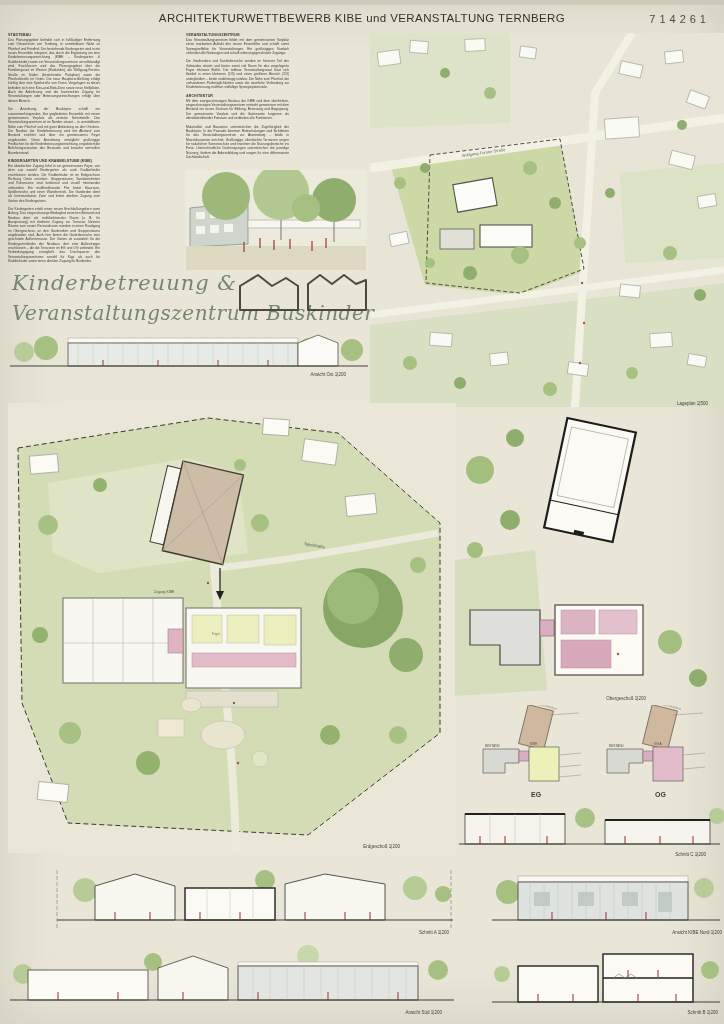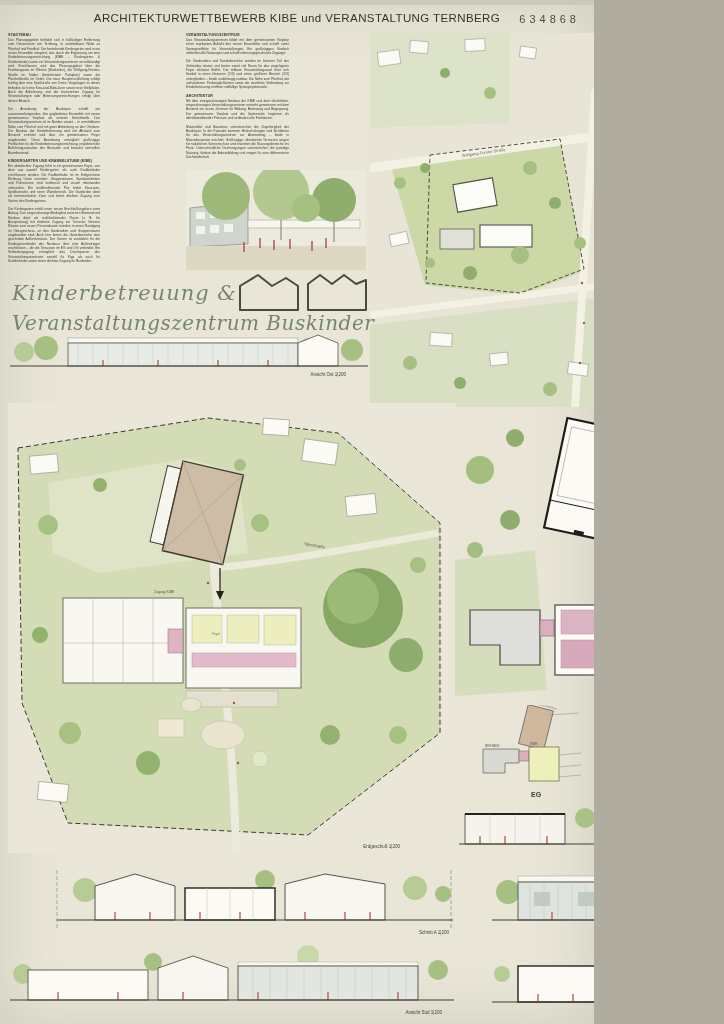--- a/index.html
+++ b/index.html
@@ -1,44 +1,44 @@
 <!DOCTYPE html>
 <html lang="de"><head>
 <meta charset="utf-8">
 <style>
   html,body{margin:0;padding:0;background:#b0ada0;}
-  #poster{position:relative;width:594px;height:1024px;background:#e9e6d8;
+  #poster{position:relative;width:724px;height:1024px;background:#e9e6d8;
     font-family:"Liberation Sans",sans-serif;overflow:hidden;
     box-shadow:inset 0 0 60px rgba(110,105,85,.20);}
   .scan-top{position:absolute;top:0;left:0;right:0;height:5px;background:#c7c4b4;opacity:.75;}
   .header-title{position:absolute;top:12px;left:0;right:0;text-align:center;
     font-size:11.5px;letter-spacing:.4px;color:#33322c;}
   .proj-number{position:absolute;top:13px;right:14px;font-size:11px;letter-spacing:4px;color:#4c4b43;}
   .textcol{position:absolute;color:#3c3b34;text-align:justify;hyphens:auto;}
   .textcol .h{font-weight:bold;font-size:3.6px;margin:0 0 1px 0;letter-spacing:.1px;}
   .textcol .p{font-size:3.3px;line-height:1.32;margin:0 0 4px 0;}
   #col1{left:8px;top:33px;width:92px;}
   #col2{left:186px;top:33px;width:103px;}
-  .titleblock{position:absolute;left:12px;top:278px;color:#76866e;
+  .titleblock{position:absolute;left:12px;top:268px;color:#76866e;
     font-family:"DejaVu Serif",serif;font-style:italic;}
   .titleblock .t1{font-size:21px;letter-spacing:1px;line-height:30px;}
   .titleblock .t2{font-size:20px;letter-spacing:.5px;line-height:30px;}
   .abs{position:absolute;}
   .dlabel{position:absolute;font-size:4.5px;color:#3f3e36;white-space:nowrap;}
   svg{display:block;}
   .schemalabel{font-weight:bold;}
 </style>
 </head>
 <body>
 
 <div id="poster">
   <div class="scan-top"></div>
 
   <div class="header-title">ARCHITEKTURWETTBEWERB KIBE und VERANSTALTUNG TERNBERG</div>
-  <div class="proj-number">634868</div>
+  <div class="proj-number">714261</div>
 
   <div id="col1" class="textcol">
     <div class="h">STÄDTEBAU</div>
     <p class="p">Das Planungsgebiet befindet sich in fußläufiger Entfernung zum Ortszentrum von Ternberg, in unmittelbarer Nähe zu Pfarrhof und Friedhof. Der bestehende Kindergarten wird in ein neues Ensemble integriert, das durch die Ergänzung um eine Kinderbetreuungseinrichtung (KIBE – Kindergarten &amp; Krabbelstube) sowie ein Veranstaltungszentrum vervollständigt wird. Erschlossen wird das Planungsgebiet über die Familiengasse im Westen (Buskinder), die Wolfgang-Forster-Straße im Süden (bestehender Parkplatz) sowie die Pfarrhofstraße im Osten. Die neue Haupterschließung erfolgt künftig über eine Spielstraße von Osten. Vorgelagert zu dieser befinden sich eine Kiss-and-Ride-Zone sowie neue Stellplätze. Auch die Anlieferung und der barrierefreie Zugang für Veranstaltungen oder Betreuungseinrichtungen erfolgt über diesen Bereich.</p>
     <p class="p">Die Anordnung der Baukörper schafft ein zusammenhängendes, klar gegliedertes Ensemble mit einem gemeinsamen Vorplatz als zentrale Schnittstelle. Das Veranstaltungszentrum ist im Norden situiert – in unmittelbarer Nähe zum Pfarrhof und mit guter Anbindung an den Ortskern. Der Neubau der Kinderbetreuung wird mit Abstand zum Bestand errichtet und über ein gemeinsames Foyer angebunden. Diese Anordnung ermöglicht großzügige Freiflächen für die Kinderbetreuungseinrichtung, respektiert die Belichtungssituation des Bestands und bewahrt wertvollen Baumbestand.</p>
     <div class="h">KINDERGARTEN UND KRABBELSTUBE (KIBE)</div>
     <p class="p">Ein überdeckter Zugang führt in ein gemeinsames Foyer, von dem aus sowohl Kindergarten als auch Krabbelstube erschlossen werden. Die Krabbelstube ist im Erdgeschoss Richtung Osten orientiert. Gruppenräume, Sanitäreinheiten und Ruheräume sind funktional und visuell miteinander verbunden. Ein multifunktionaler Flur bietet Stauraum, Spielbereiche und einen Wartebereich. Die Garderobe dient als kommunikative Zone und bietet direkten Zugang zum Garten des Kindergartens.</p>
     <p class="p">Der Kindergarten erhält einen neuen Erschließungskern samt Aufzug. Das eingeschossige Bindeglied zwischen Bestand und Neubau dient als multifunktionaler Raum (z. B. für Ausspeisung) mit direktem Zugang zur Terrasse; kleinere Räume zum neuen Personalraum münden in einen Rundgang im Obergeschoss, an den Garderoben und Gruppenräume angebunden sind. Auch hier bieten die Gartenbereiche eine geschützte Außenterrasse. Der Garten ist zusätzlich für die Kindergartenkinder des Neubaus über eine Außentreppe erschlossen – die die Terrassen im EG und OG verbindet. Ein Verbindungsgang ermöglicht das Durchqueren des Veranstaltungszentrums sowohl für Kiga als auch für Krabbelstube sowie einen direkten Zugang für Buskinder.</p>
   </div>
 

